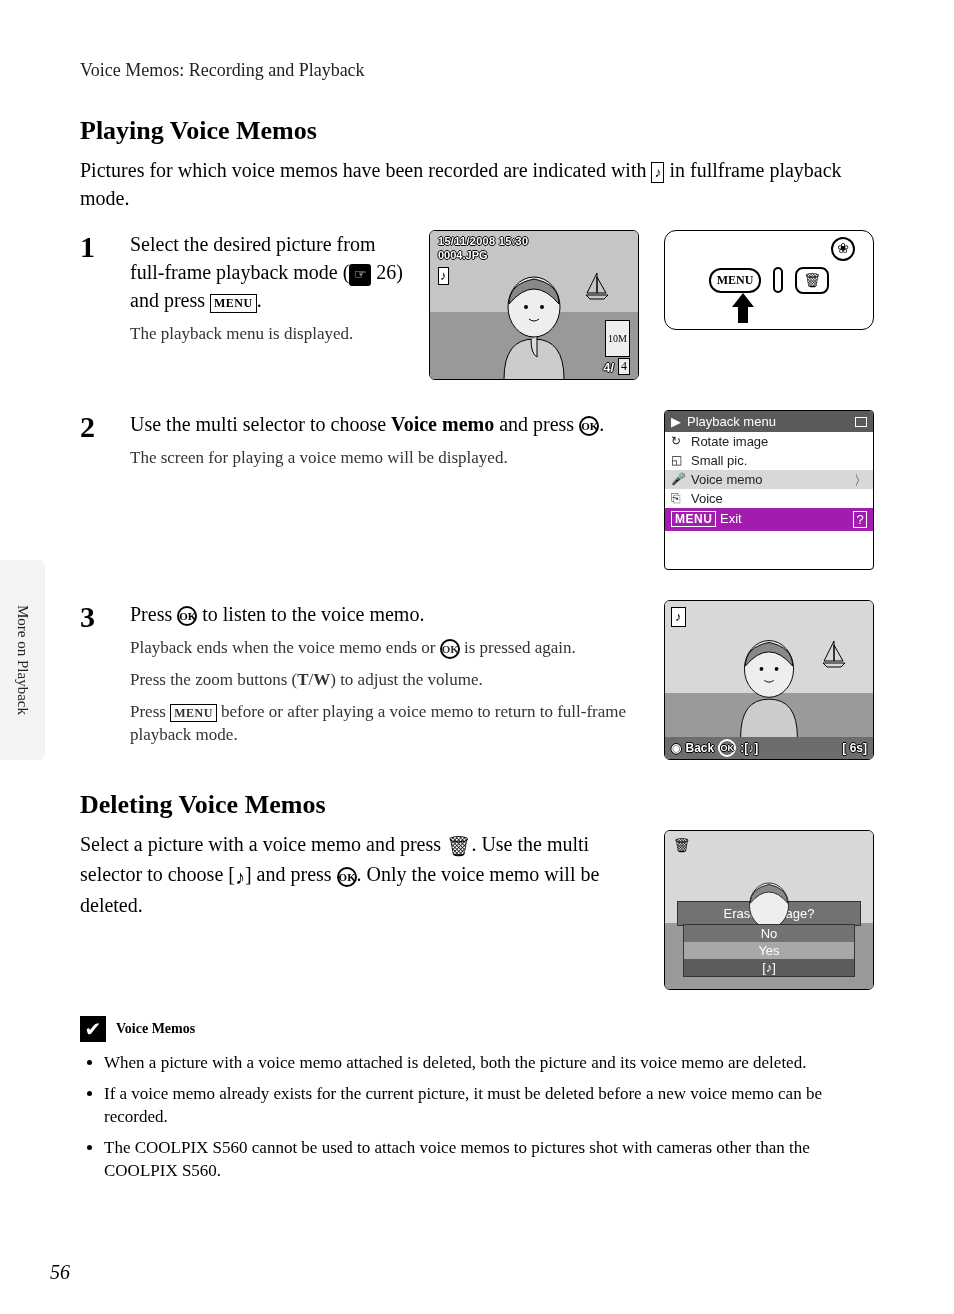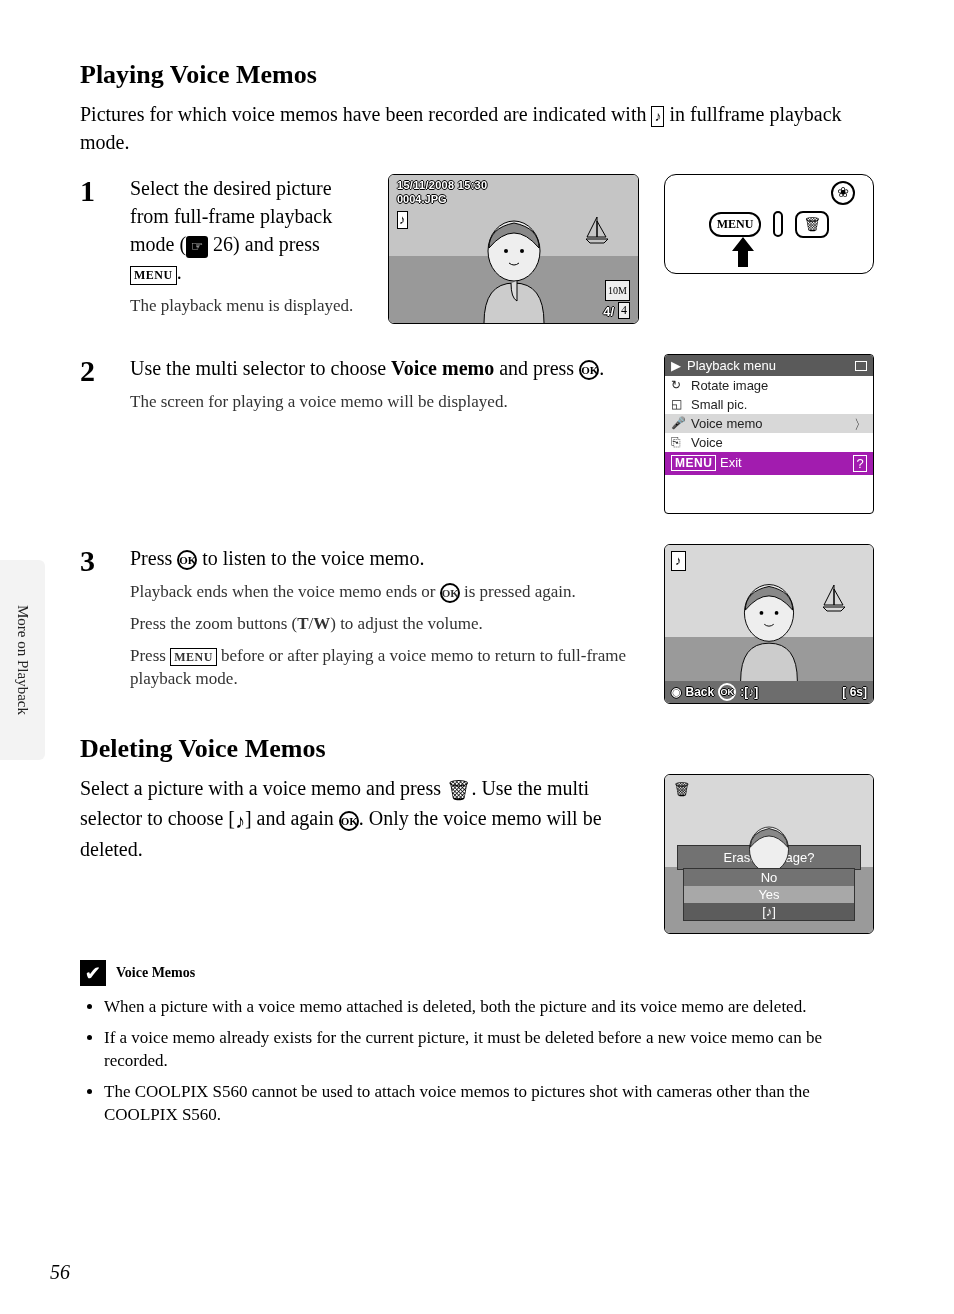--- a/index.html
+++ b/index.html
@@ -10,21 +10,21 @@
   .para { font-size: 20px; line-height: 1.4; margin-bottom: 18px; }
   .step { display: flex; gap: 20px; margin-bottom: 30px; }
   .step-num { font-size: 30px; font-weight: bold; width: 30px; flex-shrink: 0; }
   .step-body { flex: 1; }
   .step-title { font-size: 20px; line-height: 1.4; }
   .step-sub { font-size: 17px; line-height: 1.4; margin-top: 8px; color: #333; }
   .bold { font-weight: bold; }
   .figrow { display: flex; gap: 25px; align-items: flex-start; }
   .figtxt { flex: 1; }
   .fig { border: 1.5px solid #000; border-radius: 6px; background: #fff; flex-shrink: 0; position: relative; overflow: hidden; }
-  .fig-lcd-1 { width: 251px; height: 150px; }
+  .fig-lcd-1 { width: 210px; height: 150px; }
   .fig-menu-btn { width: 210px; height: 100px; border-radius: 12px; }
   .fig-menu { width: 210px; height: 160px; border-radius:4px; }
   .fig-lcd-3 { width: 210px; height: 160px; }
   .fig-erase { width: 210px; height: 160px; }
   .sidetab { position: absolute; left: 0; top: 560px; height: 200px; width: 45px; background: #f3f3f3; border-radius: 0 6px 6px 0; display: flex; align-items: center; justify-content: center; }
   .sidetab-text { writing-mode: vertical-rl; font-size: 15px; color: #222; }
   .page-num { position: absolute; left: 50px; bottom: 30px; font-size: 20px; font-style: italic; }
   .icon-inline { display: inline-block; vertical-align: middle; }
   .ok-icon { border: 2px solid #000; border-radius: 50%; width: 20px; height: 20px; font-size: 11px; text-align: center; line-height: 16px; font-weight: bold; background:#fff; }
   .menu-label { border: 1px solid #000; padding: 0 3px; font-size: 12px; font-weight: bold; letter-spacing: 0.5px; display:inline-block; }
@@ -34,21 +34,21 @@
   .note-title { font-weight: bold; font-size: 14px; }
   .note-list { list-style: disc; padding-left: 24px; }
   .note-list li { font-size: 17px; line-height: 1.35; margin-bottom: 8px; }
 
   
   .lcd1-bg { width:100%; height:100%; position:relative; background: linear-gradient(#c5c5c5 55%, #999 55%); }
   .lcd1-date { position:absolute; top:4px; left:8px; font-size:11px; color:#fff; text-shadow: -1px 0 #000, 1px 0 #000, 0 -1px #000, 0 1px #000; font-family: Arial, sans-serif; font-weight:bold; letter-spacing:0.3px; }
   .lcd1-file { position:absolute; top:18px; left:8px; font-size:11px; color:#fff; text-shadow: -1px 0 #000, 1px 0 #000, 0 -1px #000, 0 1px #000; font-family: Arial, sans-serif; font-weight:bold; }
   .lcd1-vm { position:absolute; top:36px; left:8px; font-size:13px; border:1px solid #000; padding:0 1px; background:#fff; }
   .lcd1-counter { position:absolute; bottom:4px; right:24px; font-size:13px; color:#fff; text-shadow: -1px 0 #000, 1px 0 #000, 0 -1px #000, 0 1px #000; font-family: Arial, sans-serif; font-weight:bold; }
-  .lcd1-res { position:absolute; bottom:22px; right:8px; font-size:10px; border:1px solid #000; padding:4px 2px; background:#eee; }
+  .lcd1-res { position:absolute; bottom:22px; right:8px; font-size:10px; border:1px solid #000; padding:12px 2px; background:#eee; }
   .lcd1-tot { position:absolute; bottom:4px; right:8px; font-size:12px;}
   .lcd1-person { position:absolute; bottom:0; left:50%; transform:translateX(-50%); width:90px; height:110px; }
   .lcd1-sail { position:absolute; top:40px; right:28px; }
 
   
   .mbtn-wrap { padding:8px; display:flex; gap:12px; align-items:center; justify-content:center; height:100%; position:relative; }
   .mbtn { border:2px solid #000; border-radius:12px; padding:3px 6px; font-size:12px; font-weight:bold; background:#fff; }
   .mbtn-arrow { position:absolute; bottom:4px; left:65px; }
   .mbtn-trash { border:2px solid #000; border-radius:8px; padding:3px 6px; font-size:14px; }
   .mbtn-macro { position:absolute; top:6px; right:18px; border:2px solid #000; border-radius:50%; width:24px; height:24px; font-size:14px; text-align:center; line-height:20px; }
@@ -83,20 +83,21 @@
 </style>
 </head>
 <body>
 
 <div class="sidetab">
   <div class="sidetab-text">More on Playback</div>
 </div>
 
 <div class="page">
 
+  <div class="breadcrumb">Voice Memos: Recording and Playback</div>
 
   <div class="heading">Playing Voice Memos</div>
   <div class="para">
     <span>Pictures for which voice memos have been recorded are indicated with </span>
     <span class="icon-inline" style="border:1px solid #000; padding:0 2px; font-size:14px;">♪</span>
     <span> in fullframe playback mode.</span>
   </div>
 
   <div class="step">
     <div class="step-num">1</div>
@@ -213,21 +214,21 @@
             <span class="lcd3-right">[ <span>6s</span>]</span>
           </div>
         </div>
       </div>
     </div>
   </div>
 
   <div class="heading">Deleting Voice Memos</div>
   <div class="figrow" style="margin-bottom:26px;">
     <div class="para figtxt">
-      <span>Select a picture with a voice memo and press </span><span class="icon-inline">🗑</span><span>. Use the multi selector to choose [</span><span class="icon-inline">♪</span><span>] and again </span><span class="ok-icon icon-inline">OK</span><span>. Only the voice memo will be deleted.</span>
+      <span>Select a picture with a voice memo and press </span><span class="icon-inline">🗑</span><span>. Use the multi selector to choose [</span><span class="icon-inline">♪</span><span>] and press </span><span class="ok-icon icon-inline">OK</span><span>. Only the voice memo will be deleted.</span>
     </div>
     <div class="fig fig-erase">
       <div class="er-bg">
         <div class="er-trash">🗑</div>
         <div class="er-dlg">Erase 1 image?</div>
         <svg style="position:absolute;top:46px;left:50%;transform:translateX(-50%);" width="70" height="60" viewBox="0 0 90 80">
             <ellipse cx="45" cy="38" rx="26" ry="30" fill="#eee" stroke="#000"></ellipse>
             <path d="M20 35 Q45 5 70 35 Q70 15 45 10 Q20 15 20 35" fill="#888" stroke="#000"></path>
           </svg>
         <div class="er-opts">

